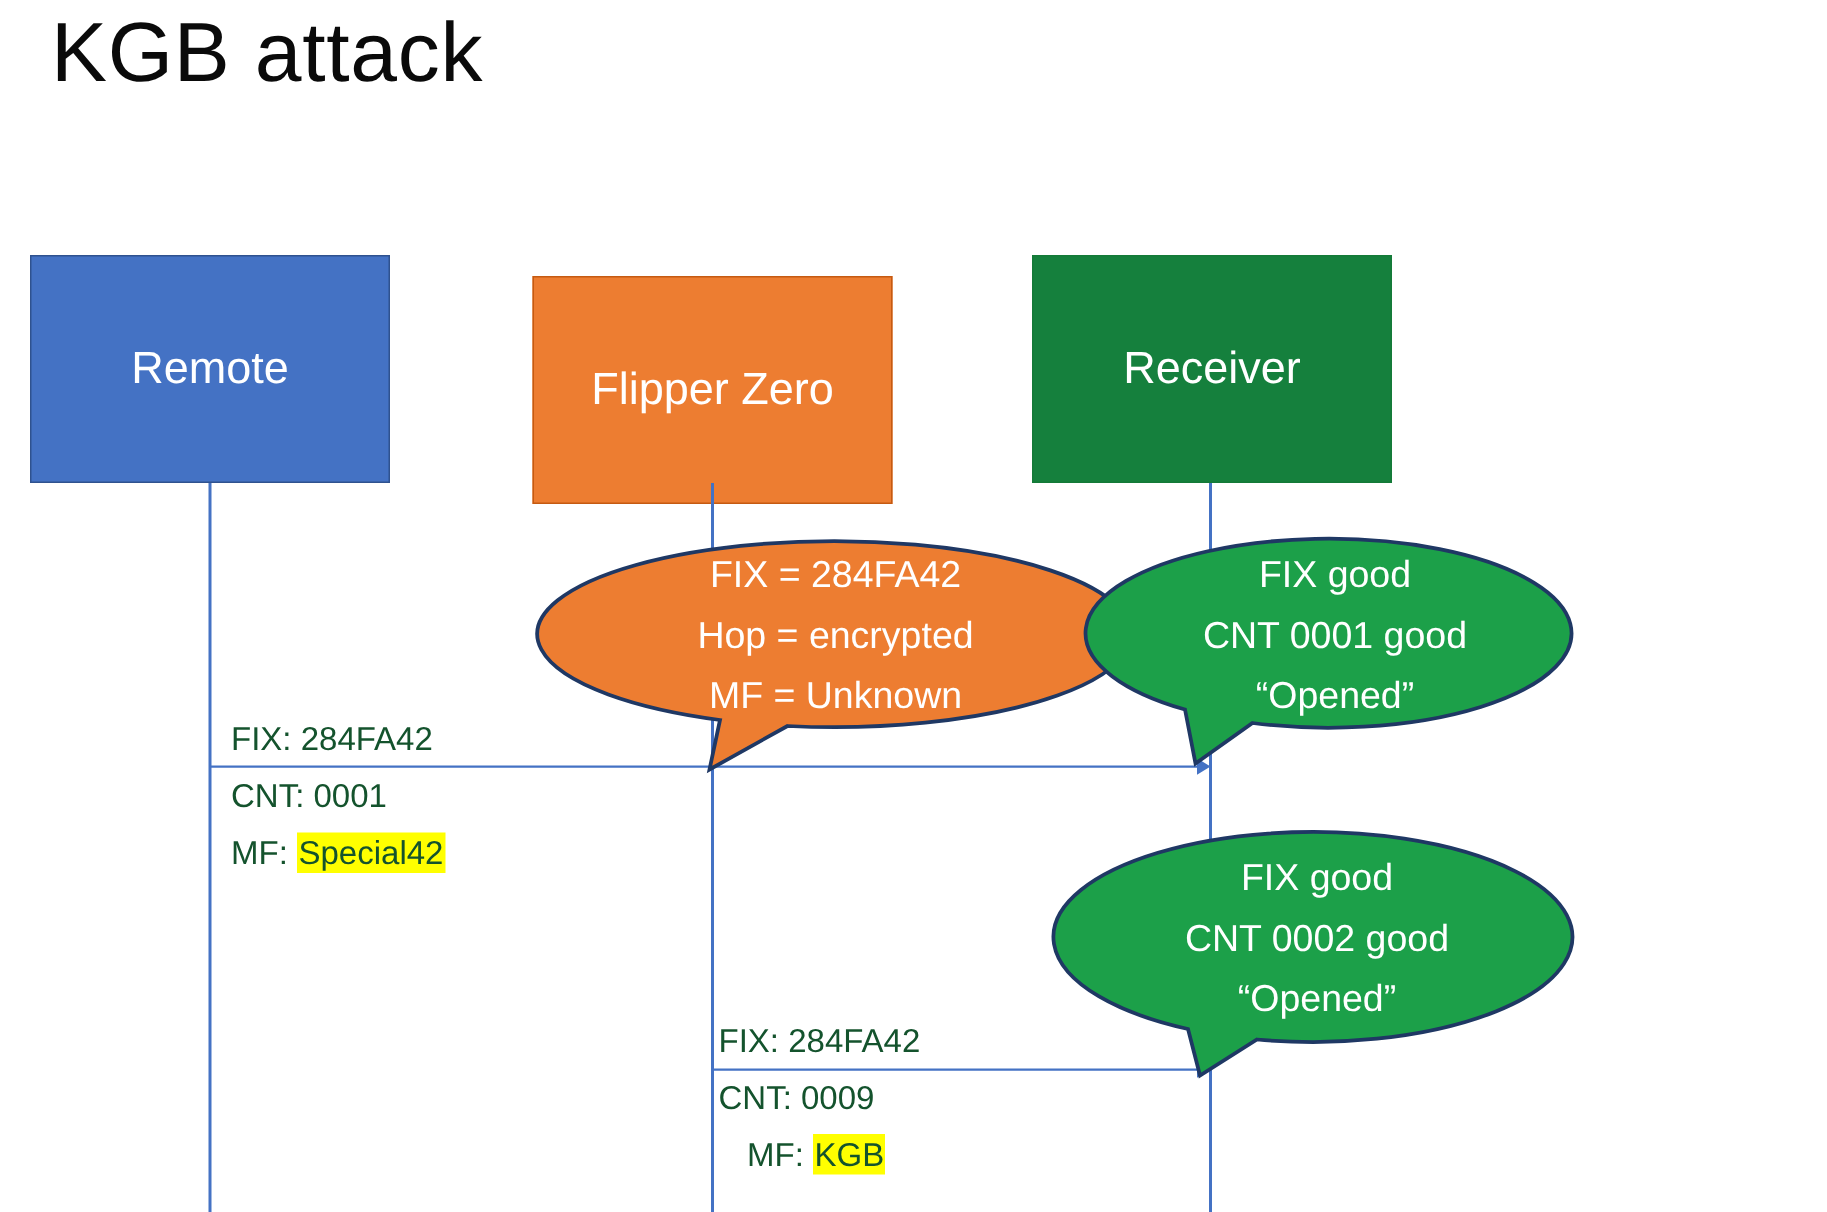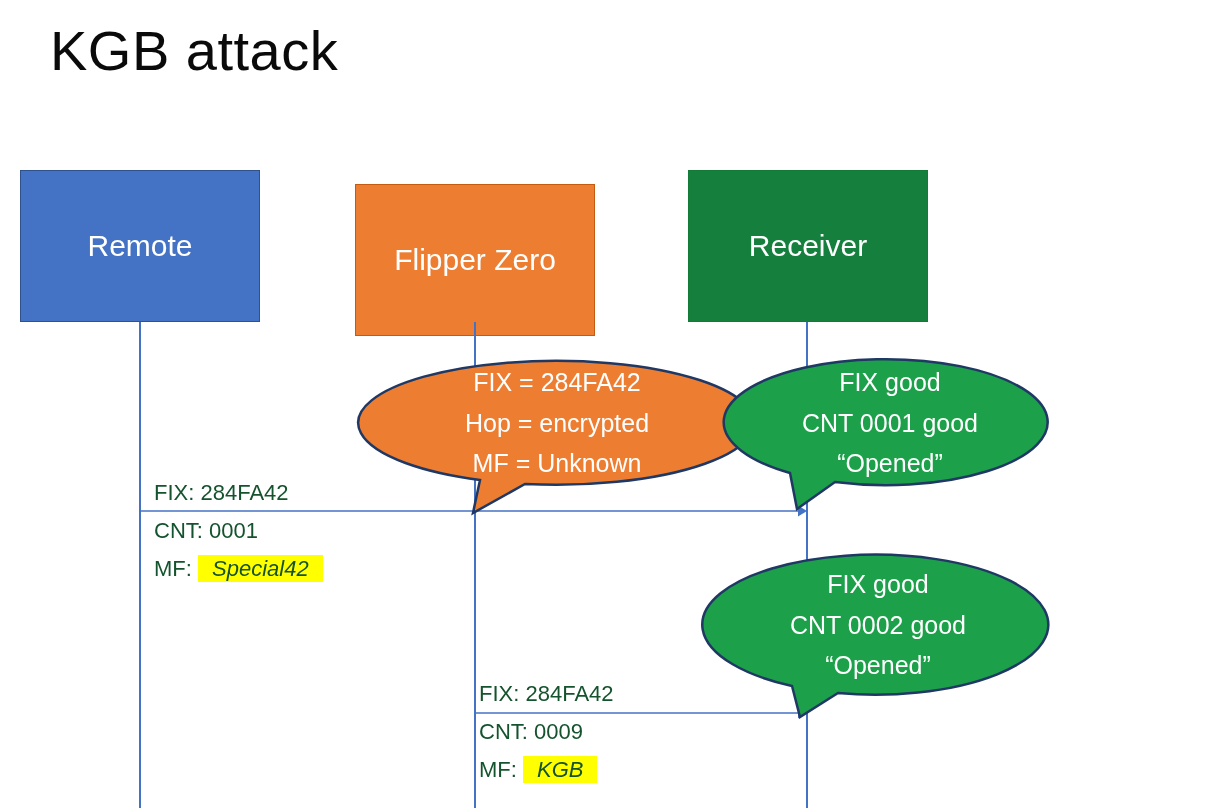--- a/index.html
+++ b/index.html
@@ -8,21 +8,21 @@
     width: 1218px;
     height: 808px;
     background: #ffffff;
     overflow: hidden;
     font-family: "Liberation Sans", sans-serif;
   }
   .title {
     position: absolute;
     left: 34px;
     top: 2px;
-    margin: 16px;
+    margin: 0;
     font-size: 56px;
     font-weight: 400;
     color: #0a0a0a;
     letter-spacing: 0.5px;
   }
   .actor {
     position: absolute;
     top: 170px;
     width: 240px;
     height: 152px;
@@ -55,21 +55,21 @@
     text-anchor: middle;
     font-family: "Liberation Sans", sans-serif;
   }
   .msg-label {
     position: absolute;
     font-size: 22px;
     color: #14532d;
     white-space: nowrap;
     text-align: right;
   }
-  .hl { background: #FFFF00; padding: 1px 14px; font-style: italic; }
+  .hl { background: #FFFF00; padding: 1px 1px; }
 </style>
 </head>
 <body>
 
 <div class="canvas">
 
   <h1 class="title">KGB attack</h1>
 
   <div class="actor actor-remote">
     <span>Remote</span>
@@ -108,15 +108,15 @@
     <text x="878" y="634" class="bubble-text">CNT 0002 good</text>
     <text x="878" y="674" class="bubble-text">“Opened”</text>
   </svg>
 
   <div class="msg-label" style="left:154px; top:480px">FIX: 284FA42</div>
   <div class="msg-label" style="left:154px; top:518px">CNT: 0001</div>
   <div class="msg-label" style="left:154px; top:556px"><span>MF: </span><span class="hl">Special42</span></div>
 
   <div class="msg-label" style="left:479px; top:681px">FIX: 284FA42</div>
   <div class="msg-label" style="left:479px; top:719px">CNT: 0009</div>
-  <div class="msg-label" style="left:479px; top:757px"><span>MF: </span><span class="hl">KGB</span></div>
+  <div class="msg-label" style="left:498px; top:757px"><span>MF: </span><span class="hl">KGB</span></div>
 
 </div>
 
 </body></html>

